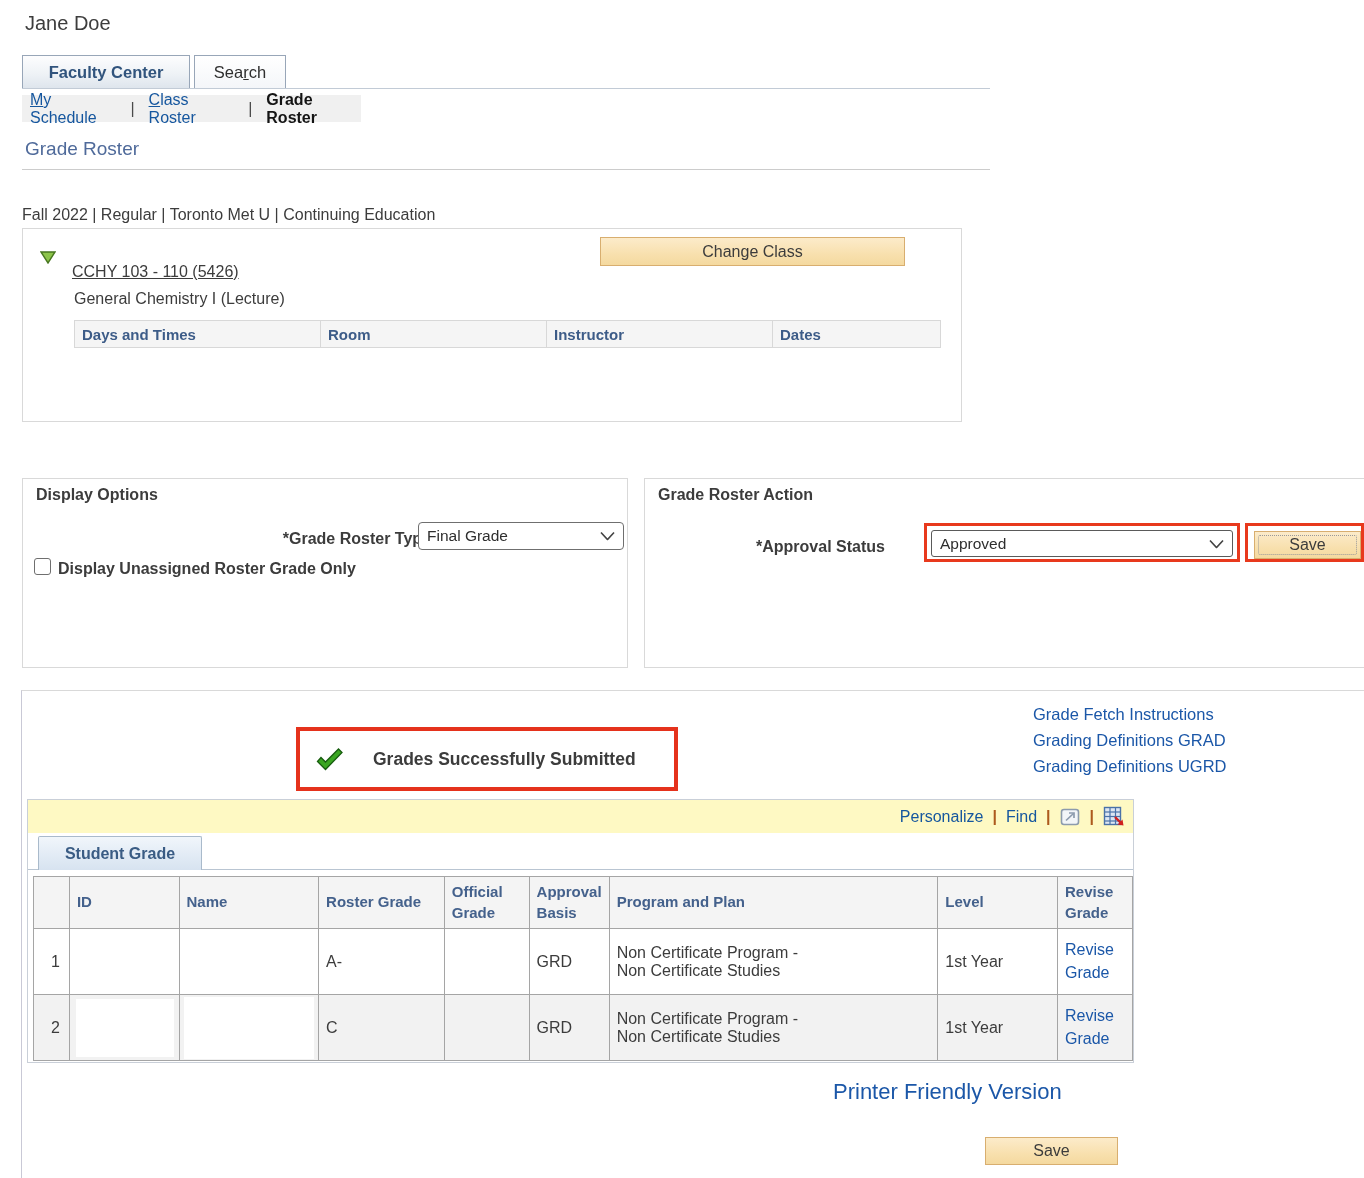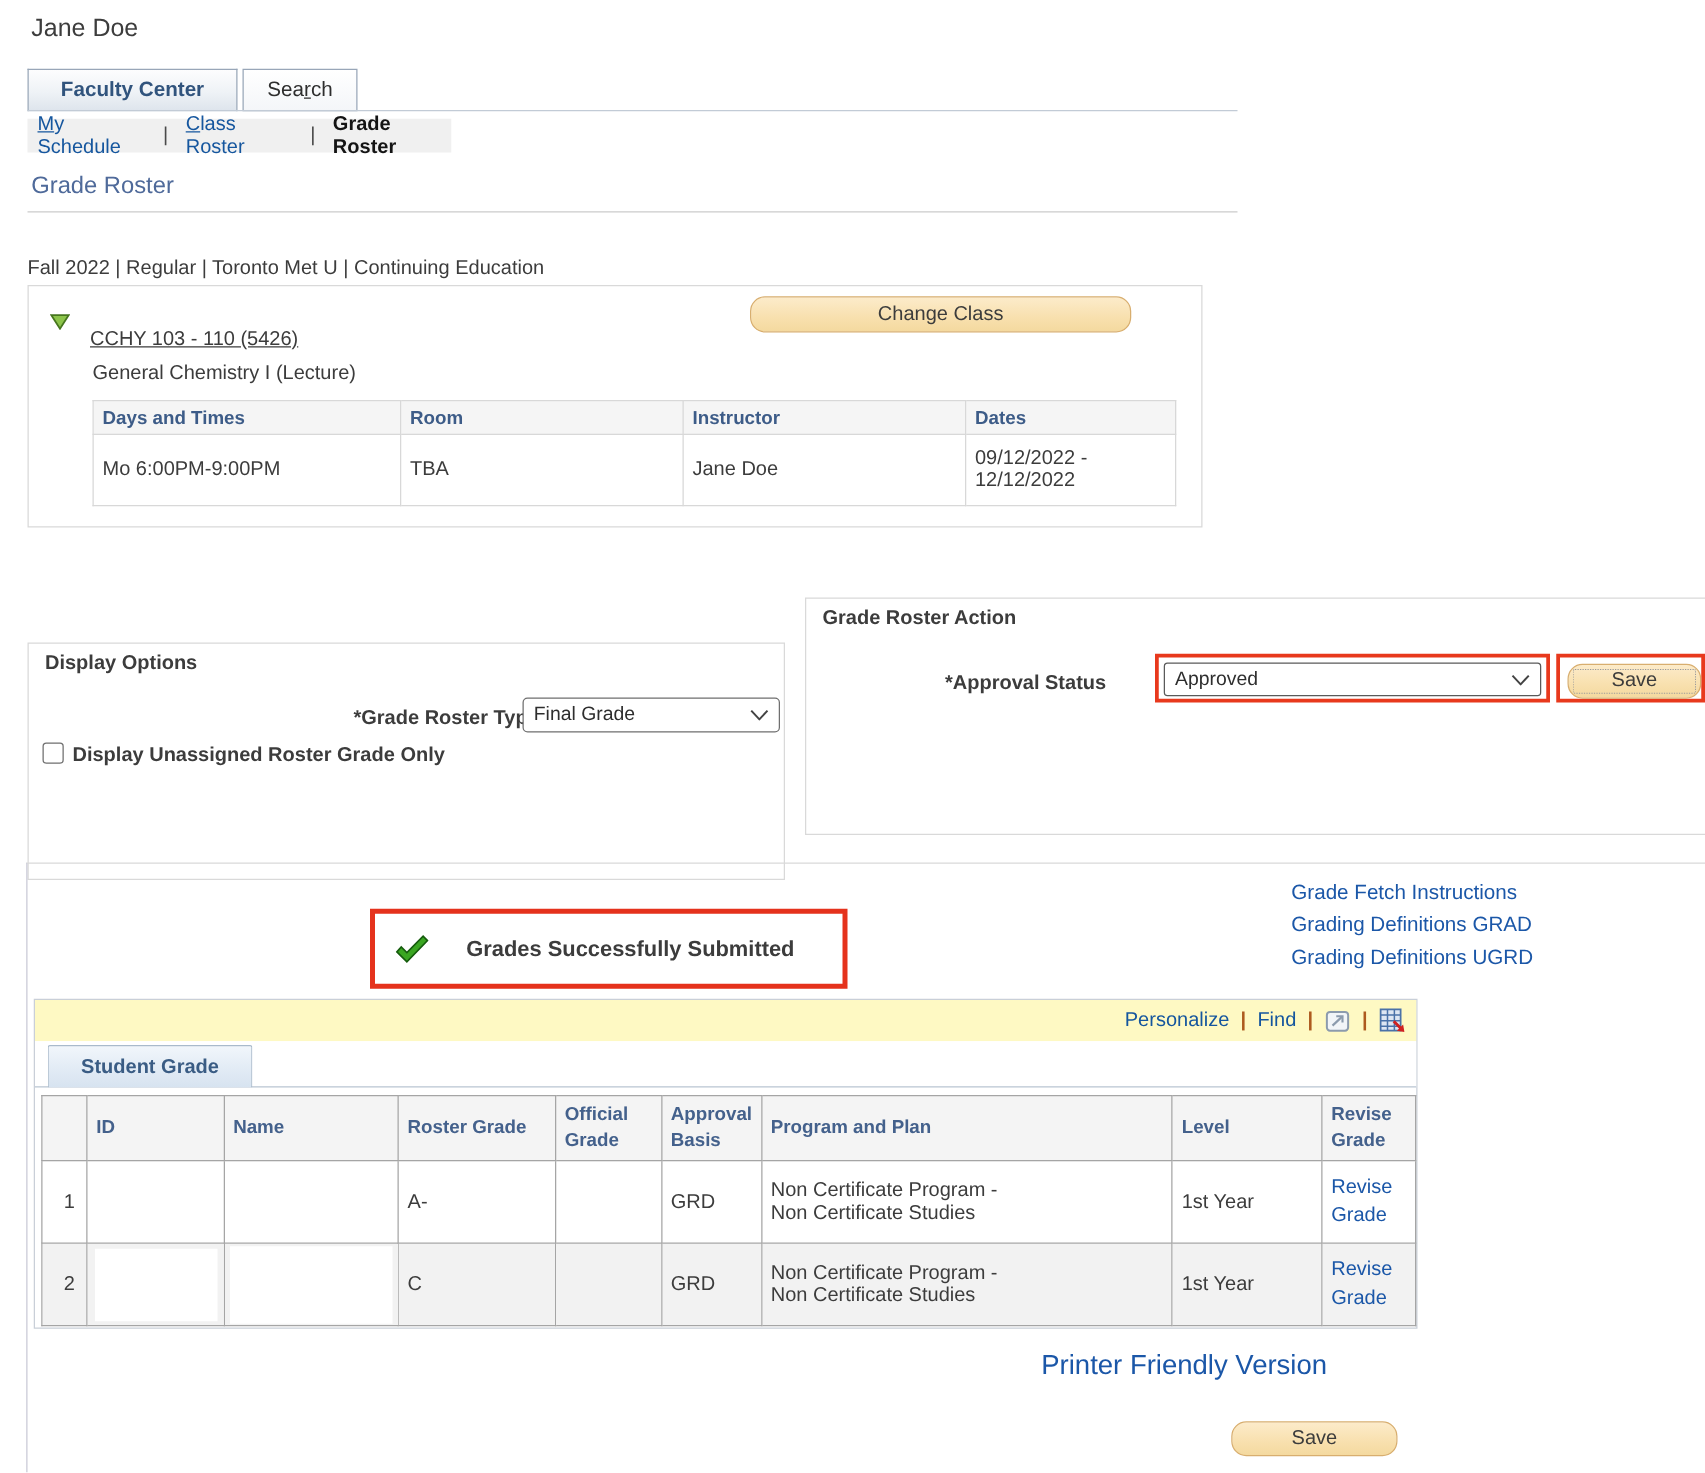--- a/index.html
+++ b/index.html
@@ -30,35 +30,35 @@
 
   .page-title { left:25px; top:138px; font-size:19px; color:#4f6a9a; }
   .title-rule { left:22px; top:169px; width:968px; height:1px; background:#cccccc; }
   .term-line { left:22px; top:206px; font-size:16px; color:#3c3c3c; }
 
   
   .class-box { left:22px; top:228px; width:940px; height:194px; border:1px solid #d9d9d9; }
   .collapse-tri { left:40px; top:251px; width:16px; height:13px; }
   .btn-peach {
     background:linear-gradient(180deg,#fcebca 0%,#f8e0ae 60%,#f4d99f 100%);
-    border:1px solid #d8ae6f; border-radius:12px; color:#3c3c3c;
+    border:1px solid #d8ae6f; border-radius:0; color:#3c3c3c;
     display:flex; align-items:center; justify-content:center; font-size:16px; cursor:pointer;
   }
   .change-class { left:600px; top:237px; width:305px; height:29px; }
   .course-link { left:72px; top:263px; font-size:16px; color:#3c3c3c;
                  text-decoration:underline; cursor:pointer; }
   .course-title { left:74px; top:290px; font-size:16px; }
   .meet-table { left:74px; top:320px; border-collapse:collapse; table-layout:fixed; }
   .meet-table th, .meet-table td { border:1px solid #d8d8d8; padding:3px 7px; text-align:left; }
   .meet-table th { background:#f5f5f5; color:#3d5c88; font-size:15px; height:27px; font-weight:bold; }
   .meet-table td { height:57px; font-size:16px; color:#3c3c3c; vertical-align:middle; }
 
   
   .opt-box { border:1px solid #d9d9d9; background:#fff; }
-  .box-display { left:22px; top:478px; width:606px; height:190px;margin-top:36px; }
+  .box-display { left:22px; top:478px; width:606px; height:190px; }
   .box-action  { left:644px; top:478px; width:760px; height:190px; }
   .box-title { position:absolute; left:13px; top:7px; font-size:16px; font-weight:bold; color:#3c3c3c; }
   .lbl { position:absolute; font-size:16px; font-weight:bold; color:#3c3c3c; }
 
   .selectbox { position:absolute; background:#fff; border:1px solid #6f6f6f; border-radius:4px;
     display:flex; align-items:center; font-size:15.5px; color:#2e2e2e; padding:0 26px 0 8px; cursor:pointer; }
   .selectbox .chev { position:absolute; right:8px; top:50%; transform:translateY(-50%); }
 
   .checkbox { position:absolute; width:17px; height:17px; border:1.5px solid #6f6f6f;
               border-radius:3px; background:#fff; cursor:pointer; }
@@ -155,26 +155,20 @@
         <col style="width:226px">
         <col style="width:226px">
         <col style="width:168px">
       </colgroup>
     <tbody>
         <tr>
       <th>Days and Times</th>
       <th>Room</th>
       <th>Instructor</th>
       <th>Dates</th>
-    </tr>
-    <tr>
-      <td>Mo 6:00PM-9:00PM</td>
-      <td>TBA</td>
-      <td>Jane Doe</td>
-      <td>09/12/2022 - 12/12/2022</td>
     </tr>
   </tbody>
     </table>
 
   <div class="abs opt-box box-display">
     <div class="box-title">Display Options</div>
     <div class="lbl" style="right:196px; top:51px;">*Grade Roster Type</div>
     <div class="selectbox" style="left:395px; top:43px; width:206px; height:28px;">
       <span>Final Grade</span>
       <svg class="chev" width="15" height="9" viewBox="0 0 15 9">

